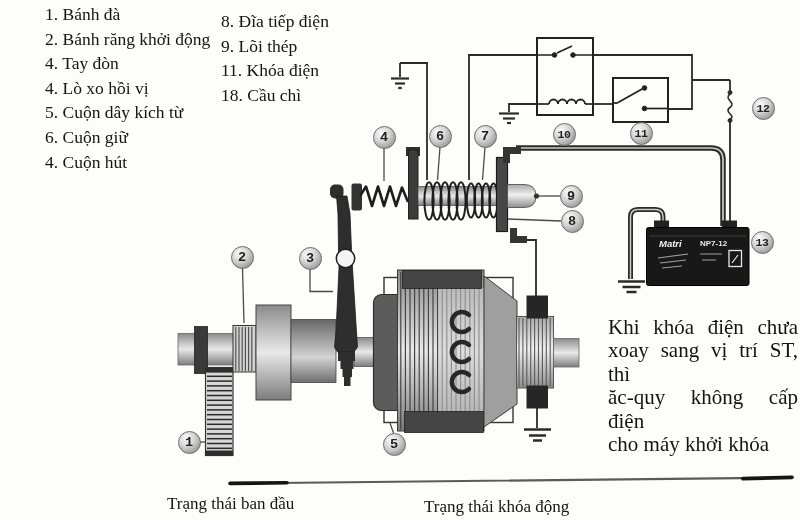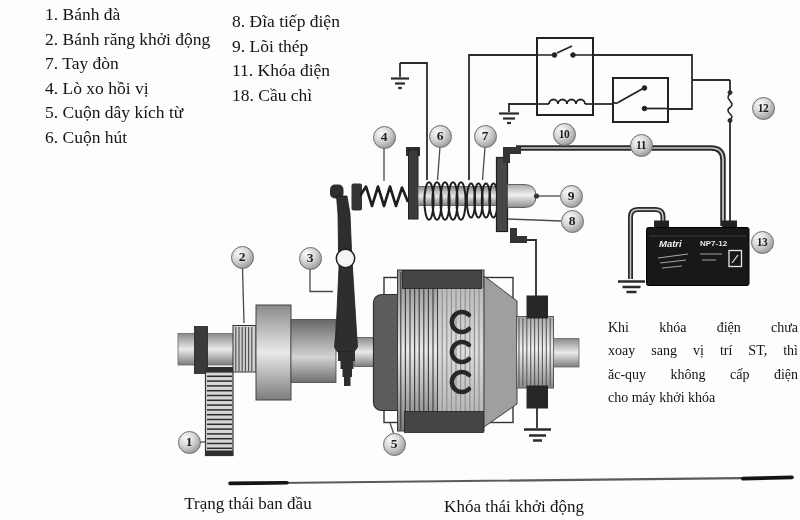--- a/index.html
+++ b/index.html
@@ -1,31 +1,31 @@
 <!DOCTYPE html>
 <html><head>
 <meta charset="utf-8">
 <style>
   html,body{margin:0;padding:0;}
   #page{position:relative;width:800px;height:520px;background:#fdfdfb;overflow:hidden;
         font-family:"Liberation Serif",serif;color:#111;}
   #diagram{position:absolute;left:0;top:0;}
   .legend{position:absolute;font-size:17.5px;line-height:24.6px;white-space:nowrap;color:#141414;}
   #legend-left{left:8px;top:2px;margin-left:37px;}
-  #legend-right{left:232px;top:9px;}
-  .note{position:absolute;left:608px;top:316px;width:190px;font-size:14px;line-height:23.4px;color:#141414;}
+  #legend-right{left:221px;top:9px;}
+  .note{position:absolute;left:608px;top:316px;width:190px;font-size:21px;line-height:23.4px;color:#141414;}
   .note-line{text-align:justify;text-align-last:justify;}
   .note-line.last{text-align-last:left;}
-  .caption{position:absolute;font-size:17px;color:#141414;text-align:center;white-space:nowrap;}
+  .caption{position:absolute;font-size:17px;color:#141414;white-space:nowrap;}
   #caption-left{left:167px;top:494px;width:162px;}
   #caption-right{left:424px;top:497px;width:180px;}
   .callout{position:absolute;width:23px;height:23px;border-radius:50%;box-sizing:border-box;
     background:radial-gradient(circle at 35% 30%, #fbfbfb 0%, #d6d6d6 40%, #9c9c9c 78%, #7d7d7d 100%);
     border:1px solid #6b6b6b;display:flex;align-items:center;justify-content:center;
-    font-family:Liberation Serif, serif;font-weight:bold;font-size:13.5px;color:#1f1f1f;}
+    font-family:Liberation Mono, monospace;font-weight:bold;font-size:13.5px;color:#1f1f1f;}
   .callout.two{font-size:11.5px;letter-spacing:-0.5px;}
 </style>
 </head>
 <body>
 
 <div id="page">
 
   <svg id="diagram" width="800" height="520" viewBox="0 0 800 520" xmlns="http://www.w3.org/2000/svg">
     <defs>
       <linearGradient id="cyl" x1="0" y1="0" x2="0" y2="1">
@@ -276,50 +276,51 @@
     <g fill="none" stroke-linecap="round">
       <path d="M230,483.5 L792,477.5" stroke="#5a5a5a" stroke-width="2.2"></path>
       <path d="M230,483.4 L287,482.8" stroke="#151515" stroke-width="3.6"></path>
       <path d="M743,478.6 L792,477.3" stroke="#151515" stroke-width="3.8"></path>
     </g>
   </svg>
 
   <div class="legend" id="legend-left">
       <div>1. Bánh đà</div>
       <div>2. Bánh răng khởi động</div>
-      <div>7. Tay đòn</div>
+      <div>4. Tay đòn</div>
       <div>4. Lò xo hồi vị</div>
       <div>5. Cuộn dây kích từ</div>
-      <div>6. Cuộn hút</div>
+      <div>6. Cuộn giữ</div>
+      <div>4. Cuộn hút</div>
     </div>
   <div class="legend" id="legend-right">
       <div>8. Đĩa tiếp điện</div>
       <div>9. Lõi thép</div>
       <div>11. Khóa điện</div>
       <div>18. Cầu chì</div>
     </div>
 
   <div class="note" id="note">
       <div class="note-line">Khi khóa điện chưa</div>
       <div class="note-line">xoay sang vị trí ST, thì</div>
       <div class="note-line">ăc-quy không cấp điện</div>
       <div class="note-line last">cho máy khởi khóa</div>
     </div>
 
   <div class="caption" id="caption-left">Trạng thái ban đầu</div>
-  <div class="caption" id="caption-right">Khóa thái khởi động</div>
+  <div class="caption" id="caption-right">Trạng thái khóa động</div>
 
   <div id="callouts">
       <div class="callout" style="left: 177.5px; top: 430.5px;">1</div>
       <div class="callout" style="left: 230.5px; top: 245.5px;">2</div>
       <div class="callout" style="left: 298.5px; top: 246.5px;">3</div>
       <div class="callout" style="left: 372.5px; top: 125.5px;">4</div>
       <div class="callout" style="left: 382.5px; top: 432.5px;">5</div>
       <div class="callout" style="left: 428.5px; top: 124.5px;">6</div>
       <div class="callout" style="left: 473.5px; top: 124.5px;">7</div>
       <div class="callout" style="left: 560.5px; top: 209.5px;">8</div>
       <div class="callout" style="left: 559.5px; top: 184.5px;">9</div>
       <div class="callout two" style="left: 552.5px; top: 122.5px;">10</div>
-      <div class="callout two" style="left: 629.5px; top: 121.5px; margin-top: 12px;">11</div>
+      <div class="callout two" style="left: 629.5px; top: 121.5px;">11</div>
       <div class="callout two" style="left: 751.5px; top: 96.5px;">12</div>
       <div class="callout two" style="left: 750.5px; top: 230.5px;">13</div>
     </div>
 </div>
 
 </body></html>

